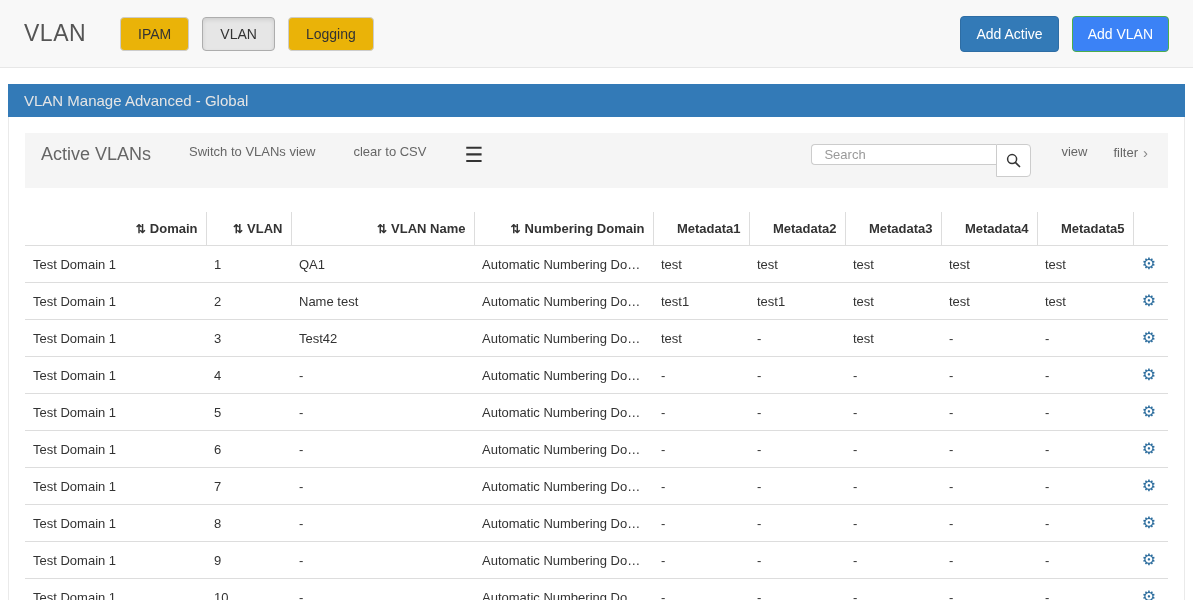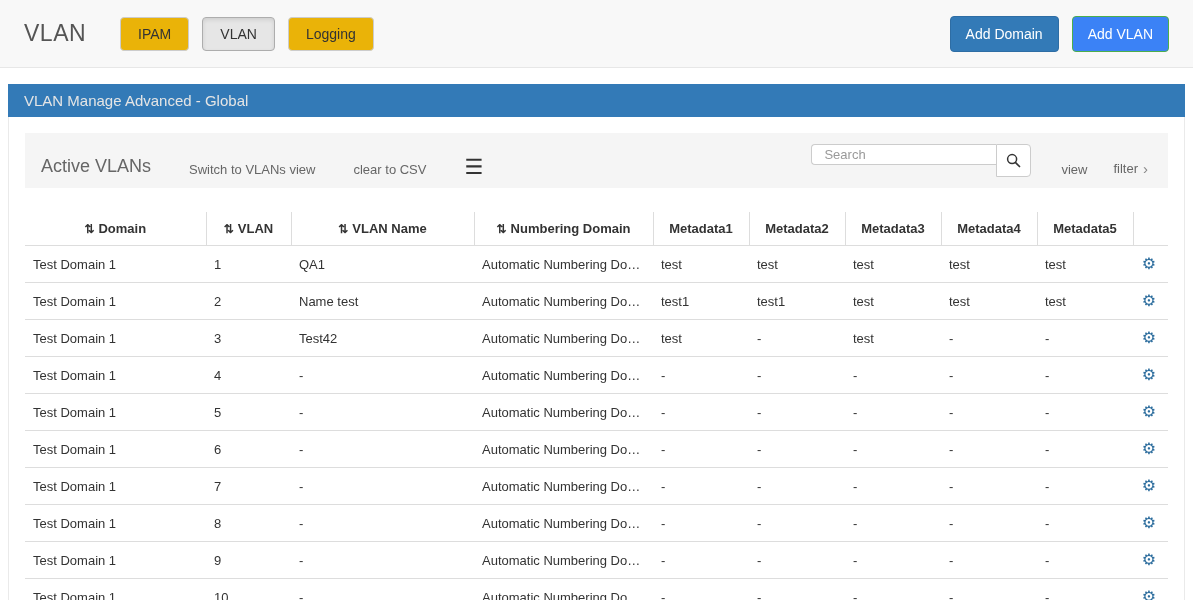--- a/index.html
+++ b/index.html
@@ -69,21 +69,21 @@
     background: #fff;
     border: 1px solid #eaeaea;
     border-top: none;
     padding: 16px 16px 0 16px;
   }
 
   
   .toolbar {
     background: #f5f5f5;
     display: flex;
-    align-items: flex-end;
+    align-items: flex-start;
     padding: 11px 16px;
   }
   .toolbar-heading {
     font-size: 18px;
     color: #666;
     margin-right: 38px;
   }
   .toolbar-link {
     font-size: 13px;
     color: #666;
@@ -123,21 +123,21 @@
     justify-content: center;
   }
   .clear-link { margin-left: 30px; margin-right: 0; }
   .filter-link { margin-left: 26px; margin-right: 4px; display: inline-flex; align-items: center; }
   .chevron { font-size: 15px; margin-left: 5px; color: #888; }
 
   
   .table-wrap { margin-top: 24px; }
   table { width: 100%; border-collapse: collapse; font-size: 13px; table-layout: fixed; }
   thead th {
-    text-align: center;
+    text-align: right;
     font-weight: bold;
     color: #333;
     padding: 9px 8px;
     border-right: 1px solid #ddd;
     white-space: nowrap;
     overflow: hidden;
   }
   thead th:last-child { border-right: none; }
   thead th.sortable { cursor: pointer; }
   .sort-icon { font-size: 12px; margin-right: 4px; color: #333; }
@@ -162,21 +162,21 @@
 </style>
 </head>
 <body>
 
 <div class="topbar">
   <div class="brand">VLAN</div>
   <button class="nav-btn">IPAM</button>
   <button class="nav-btn active">VLAN</button>
   <button class="nav-btn">Logging</button>
   <div class="spacer"></div>
-  <button class="btn-primary">Add Domain</button>
+  <button class="btn-primary">Add Active</button>
   <button class="btn-success">Add VLAN</button>
 </div>
 
 <div class="panel">
   <div class="panel-heading">VLAN Manage Advanced - Global</div>
   <div class="panel-body">
 
     <div class="toolbar">
       <div class="toolbar-heading">Active VLANs</div>
       <a class="toolbar-link">Switch to VLANs view</a>

